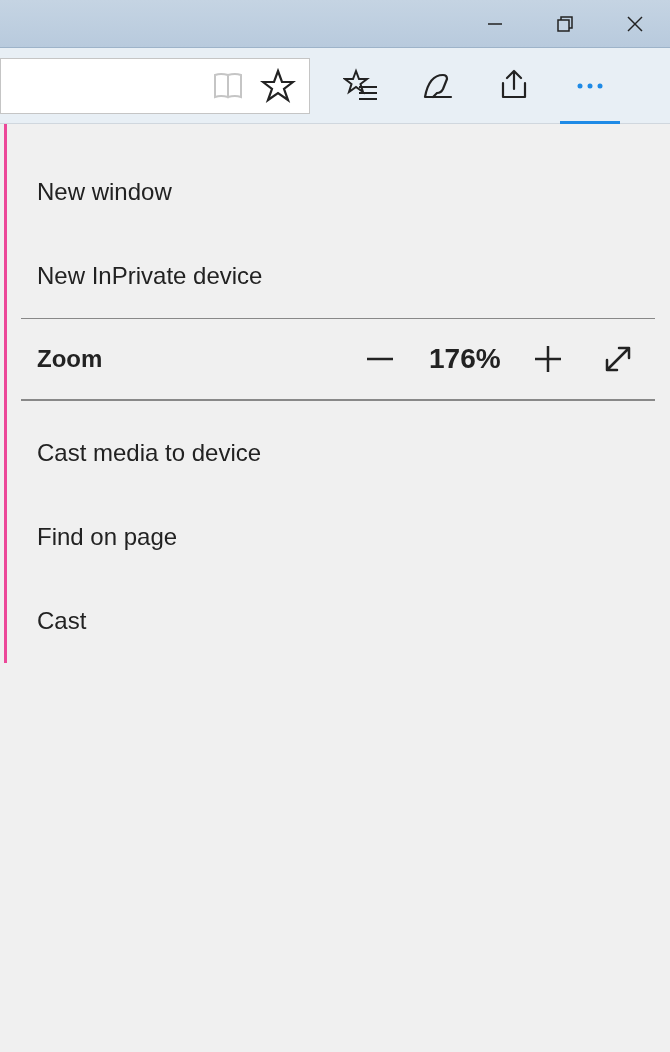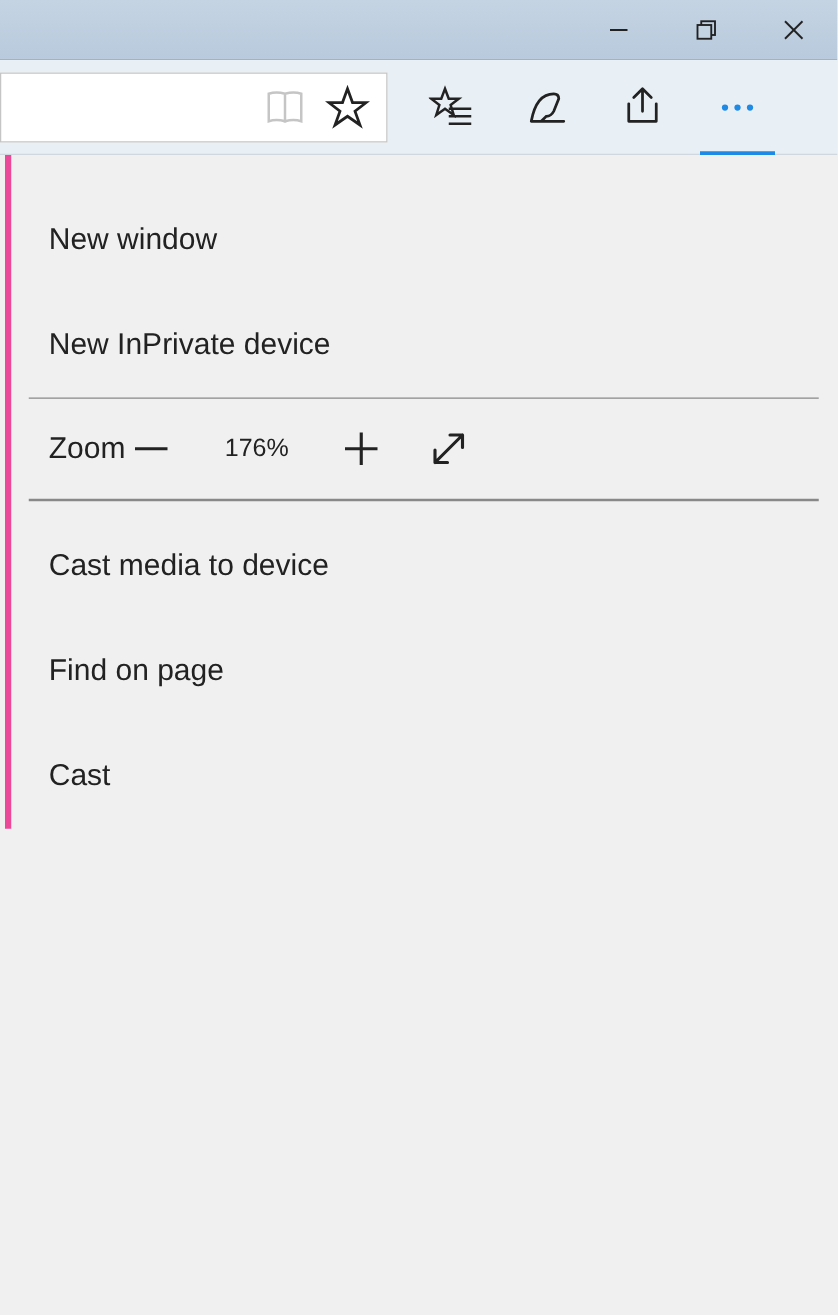--- a/index.html
+++ b/index.html
@@ -81,58 +81,59 @@
       content: '';
       position: absolute;
       bottom: 0;
       left: 8px;
       right: 8px;
       height: 3px;
       background: #1e8ae6;
     }
     .menu {
       background: #f0f0f0;
-      border-left: 5px solid #ec4899;
+      border-left: 3px solid #ec4899;
       padding: 26px 0 0 0;
       width: 665px;
       margin-left: 4px;
     }
     .menu-item {
       padding: 0 30px;
       font-size: 24px;
       color: #222;
       cursor: pointer;
       display: flex;
       align-items: center;
       height: 84px;
     }
     .menu-item.zoom-row {
-      justify-content: flex-start;
+      justify-content: space-between;
       height: 80px;
+      font-weight: bold;
     }
     .menu-divider {
       height: 1px;
       background: #888;
       margin: 0 14px 0 14px;
     }
     .zoom-controls {
       display: flex;
       align-items: center;
       gap: 28px;
     }
     .zoom-btn {
       width: 42px;
       height: 42px;
       display: flex;
       align-items: center;
       justify-content: center;
       cursor: pointer;
     }
     .zoom-value {
-      font-size: 20px;
+      font-size: 28px;
       color: #222;
       width: 70px;
       text-align: center;
     }
     .highlight-box {
       position: relative;
     }
     .highlight-box::before {
       content: '';
       position: absolute;

